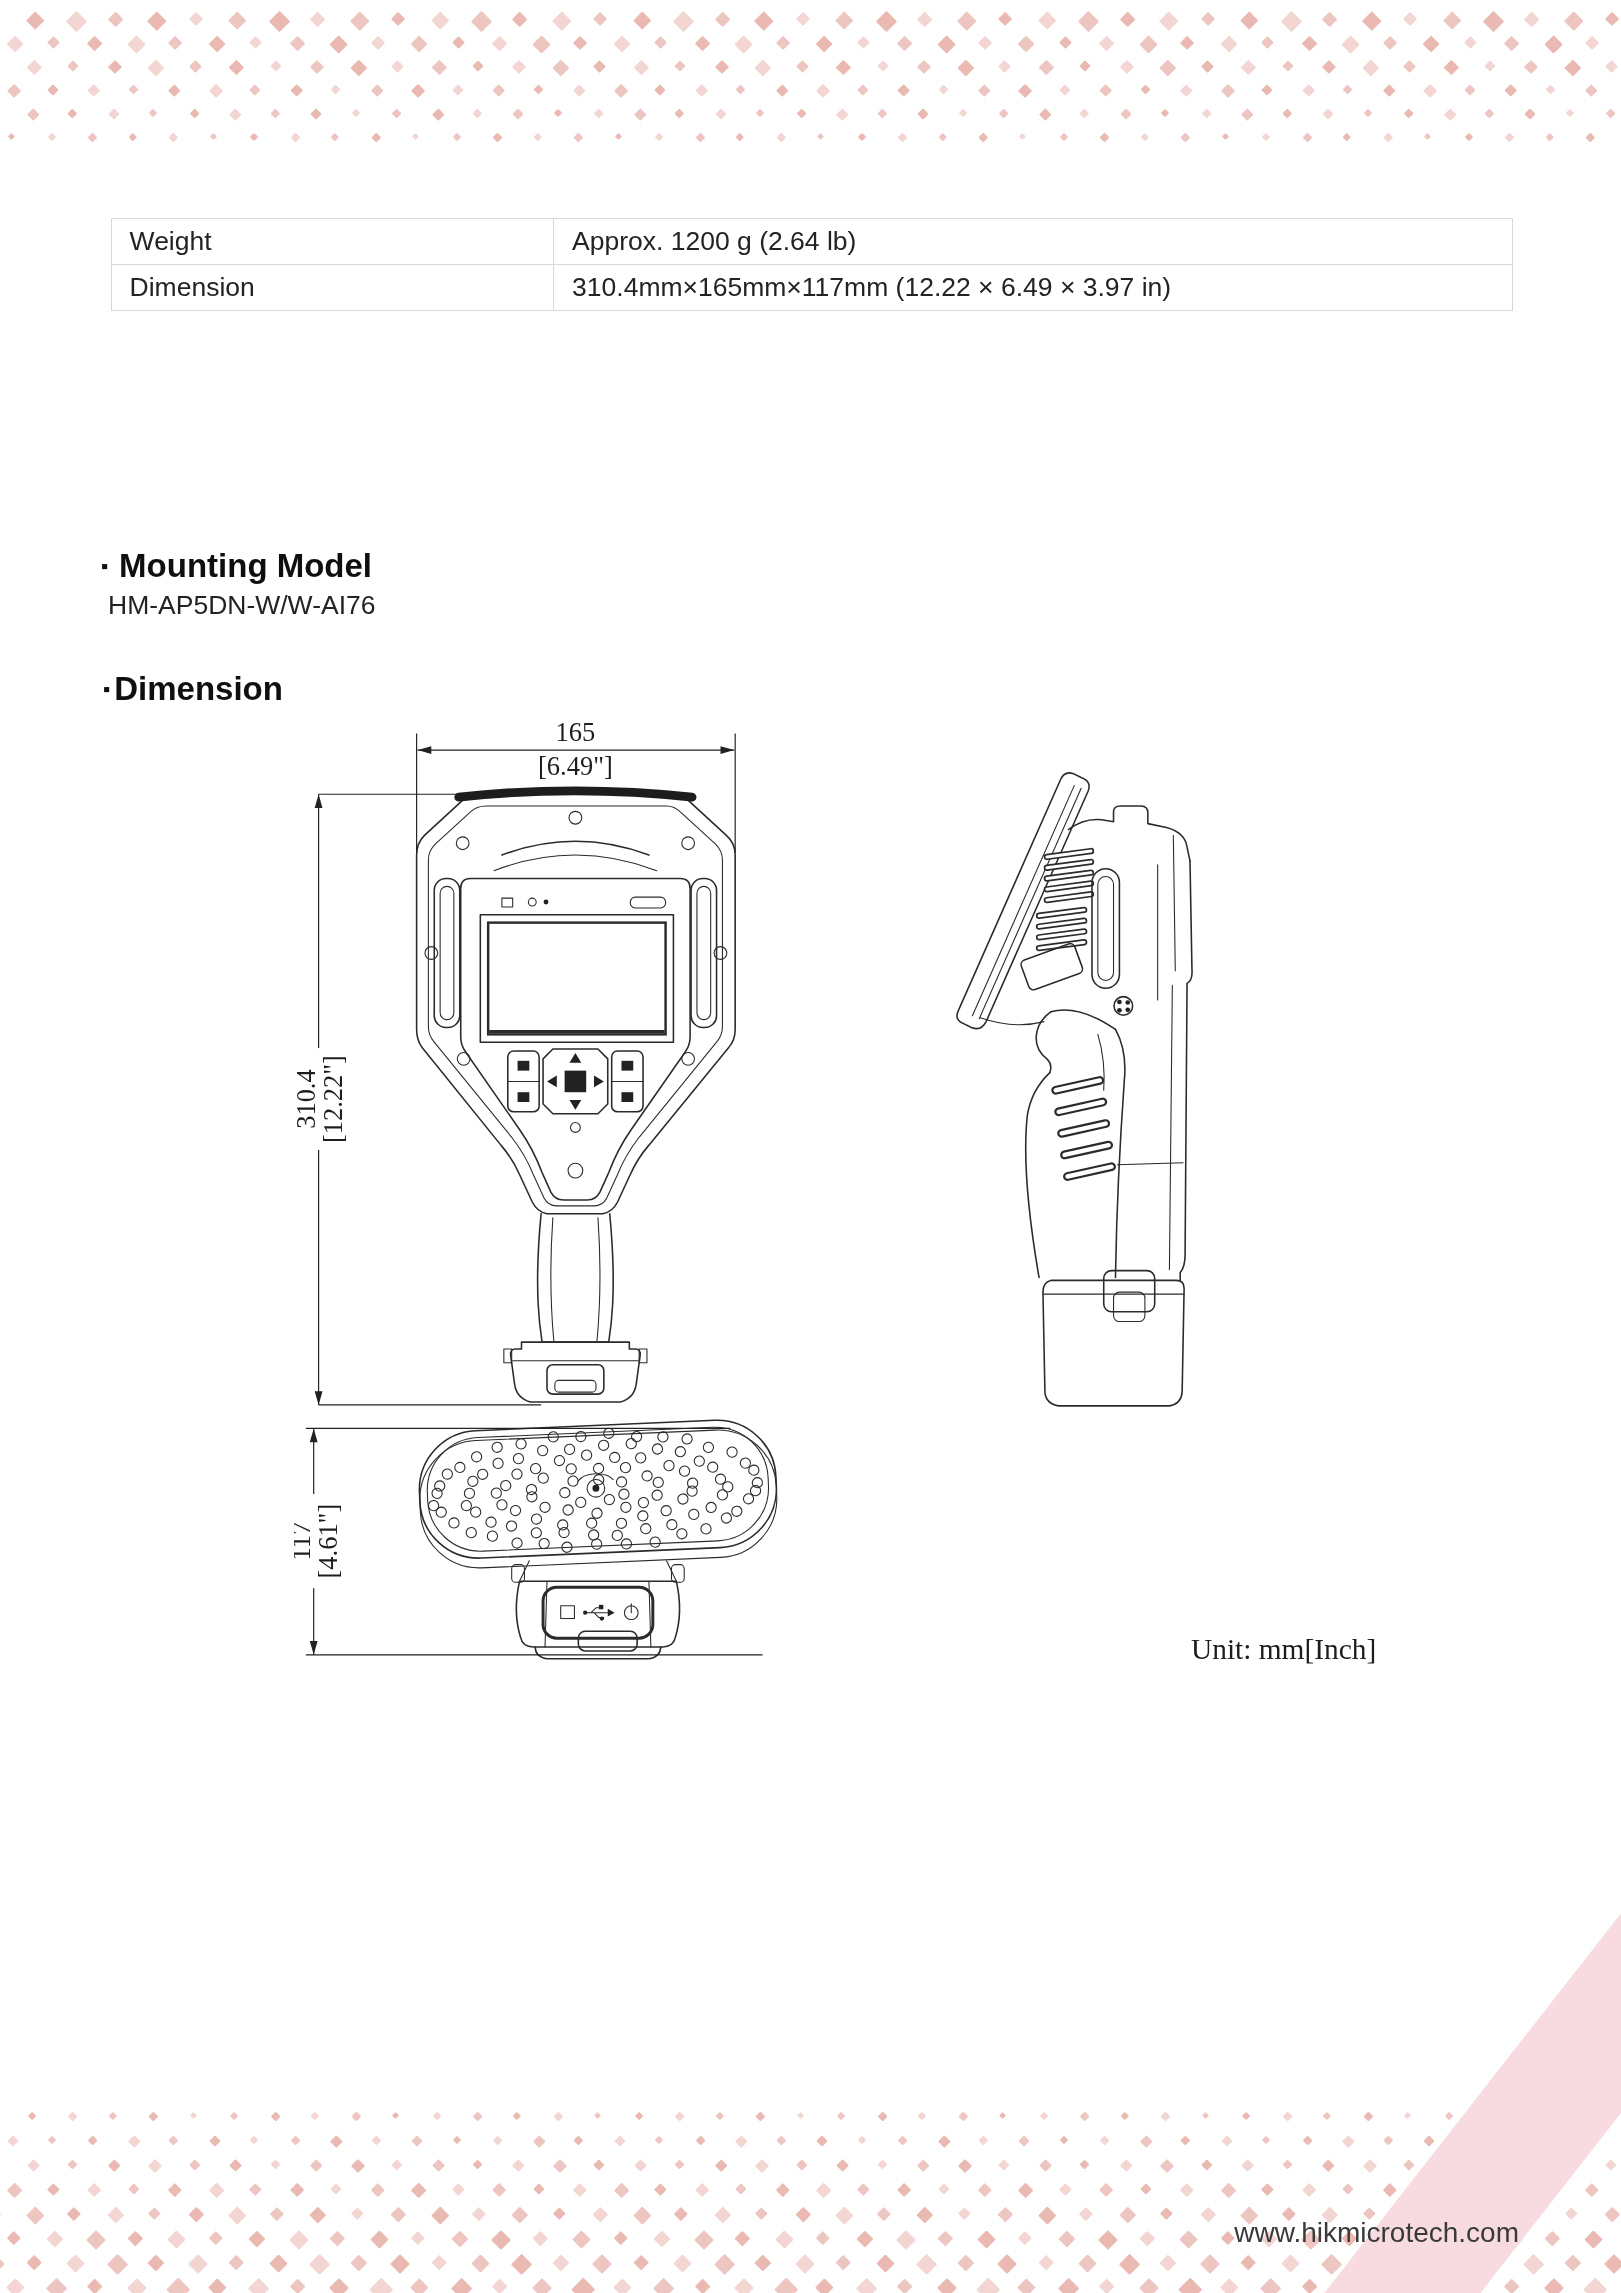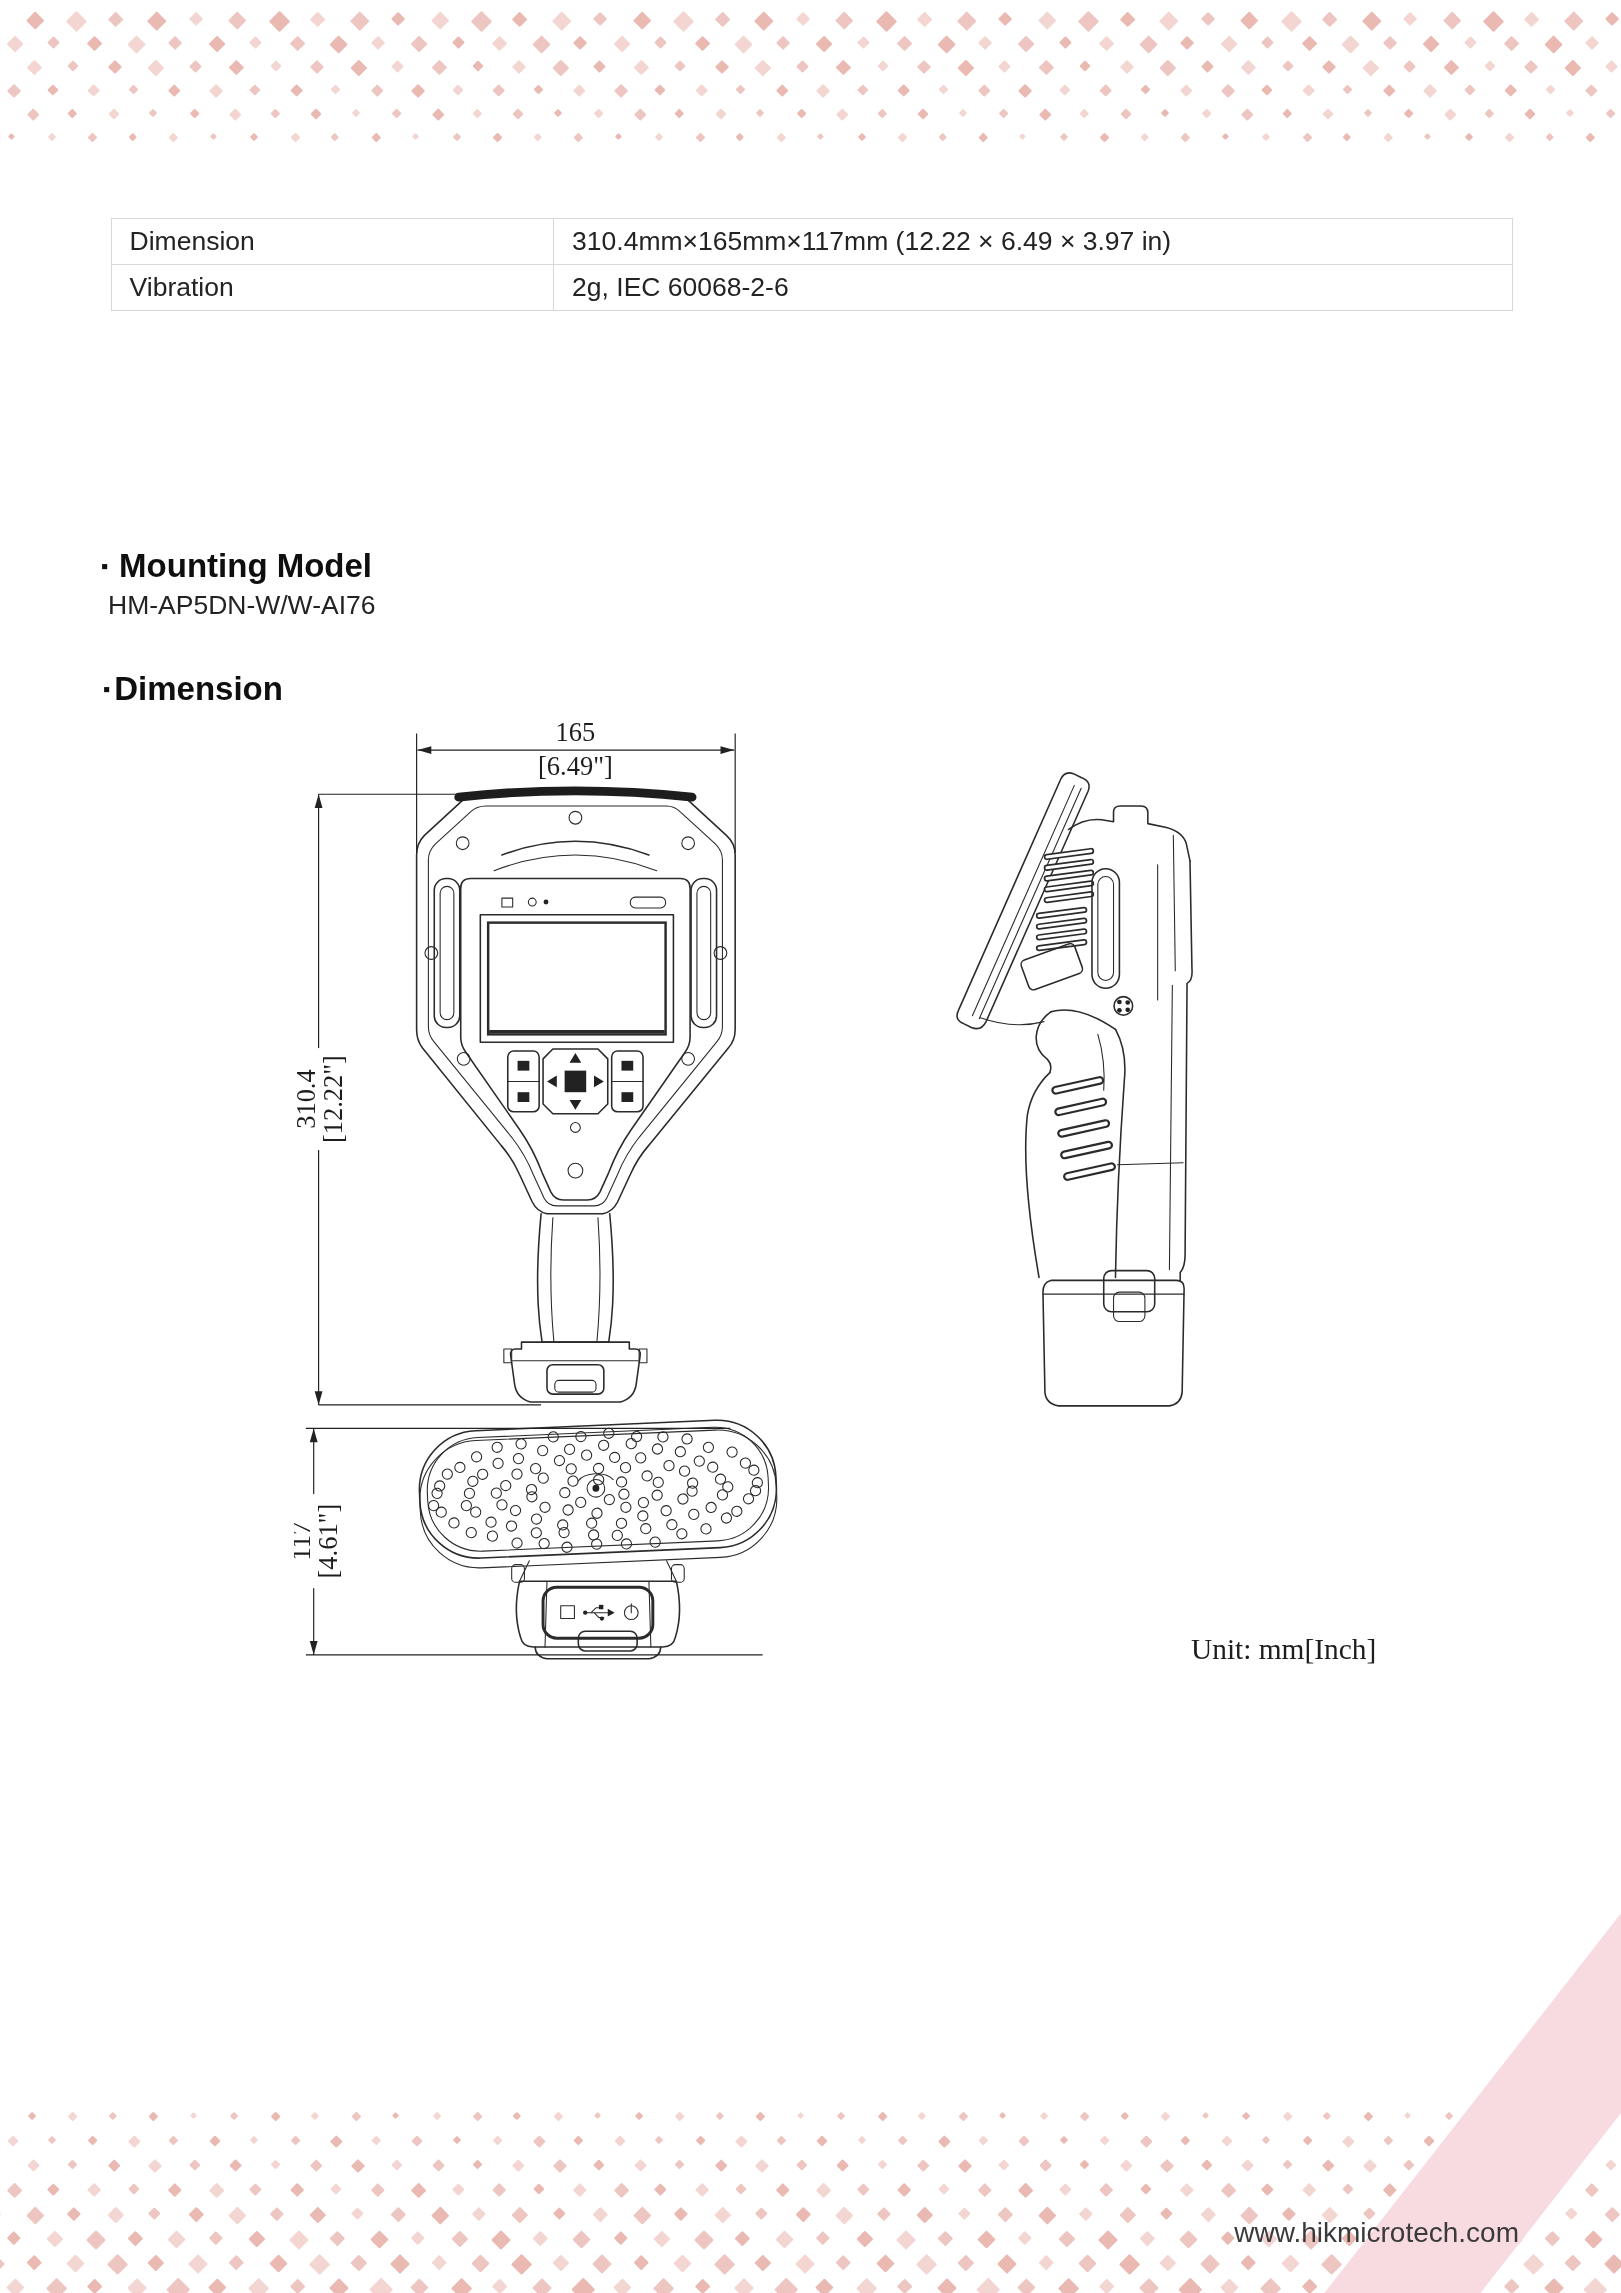--- a/index.html
+++ b/index.html
@@ -605,26 +605,26 @@
         <div class="diamond" style="left: 1587px; top: 2281px; width: 16.5px; height: 16.5px; background: rgb(243, 214, 210);"></div>
       </div>
     <div class="stripe"></div>
   </div>
 
   <div class="content">
 
     <table class="spec">
       <tbody>
         <tr>
+          <td class="lbl">Weight</td>
+          <td>Approx. 1200 g (2.64 lb)</td>
+        </tr>
+        <tr>
           <td class="lbl">Dimension</td>
           <td>310.4mm×165mm×117mm (12.22 × 6.49 × 3.97 in)</td>
-        </tr>
-        <tr>
-          <td class="lbl">Vibration</td>
-          <td>2g, IEC 60068-2-6</td>
         </tr>
       </tbody>
     </table>
 
     <div class="sec-head" id="head-model">
       <span class="bullet">▪</span>
       <span>Mounting Model</span>
     </div>
     <div class="model-text">HM-AP5DN-W/W-AI76</div>
 

